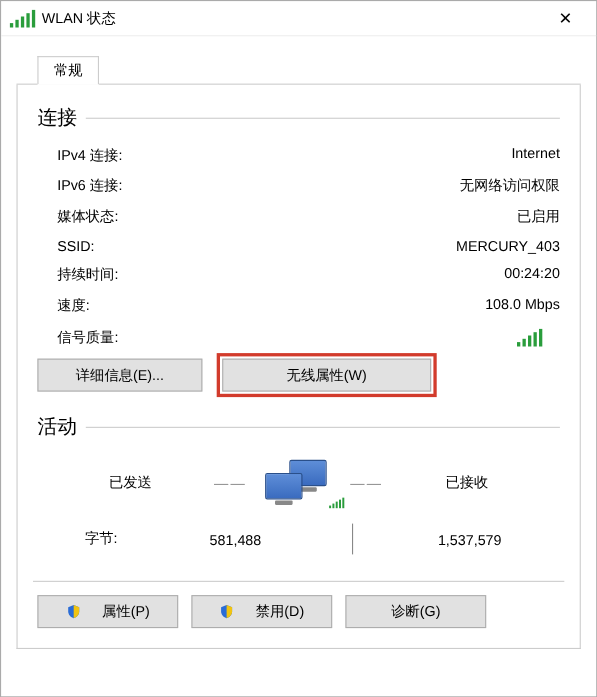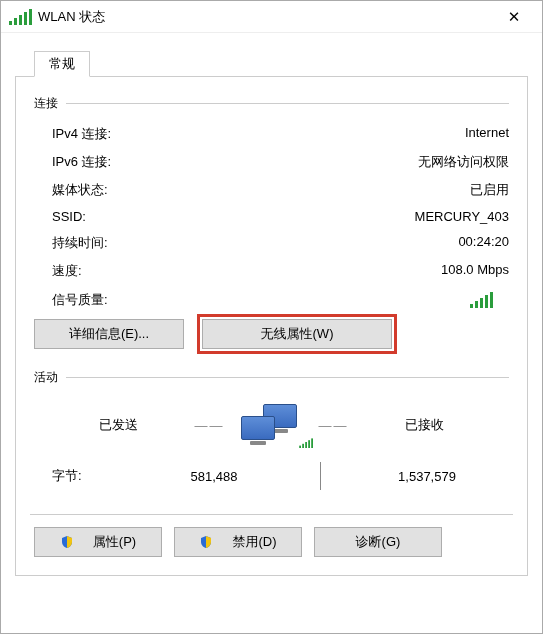--- a/index.html
+++ b/index.html
@@ -58,21 +58,21 @@
     border-top: none;
     padding: 14px 18px 18px 18px;
     background: #fff;
   }
   .section-row {
     display: flex;
     align-items: center;
     margin: 4px 0 8px 0;
   }
   .section-row .sec-label {
-    font-size: 12px;
+    font-size: 18px;
     margin-right: 8px;
     white-space: nowrap;
   }
   .section-row .rule {
     flex: 1;
     border-top: 1px solid #ccc;
   }
   .kv {
     display: flex;
     justify-content: space-between;
@@ -148,21 +148,21 @@
     position:absolute;
     right:-10px; bottom:-2px;
     transform: scale(0.6);
     transform-origin: bottom right;
   }
   .bytes-row{
     display:flex;
     align-items:center;
     padding: 6px 0 6px 18px;
   }
-  .bytes-row .k{ width:80px; }
+  .bytes-row .k{ width:80px;text-align:center; }
   .bytes-row .sent{ flex:1; text-align:center; }
   .bytes-row .sep{ width:1px; height:28px; background:#888; margin:0 24px;}
   .bytes-row .recv{ flex:1; text-align:center; }
   .sep-line{
     border-top:1px solid #ccc;
     margin: 18px -4px 12px -4px;
   }
   .bottom-buttons{
     display:flex;
     gap:12px;

